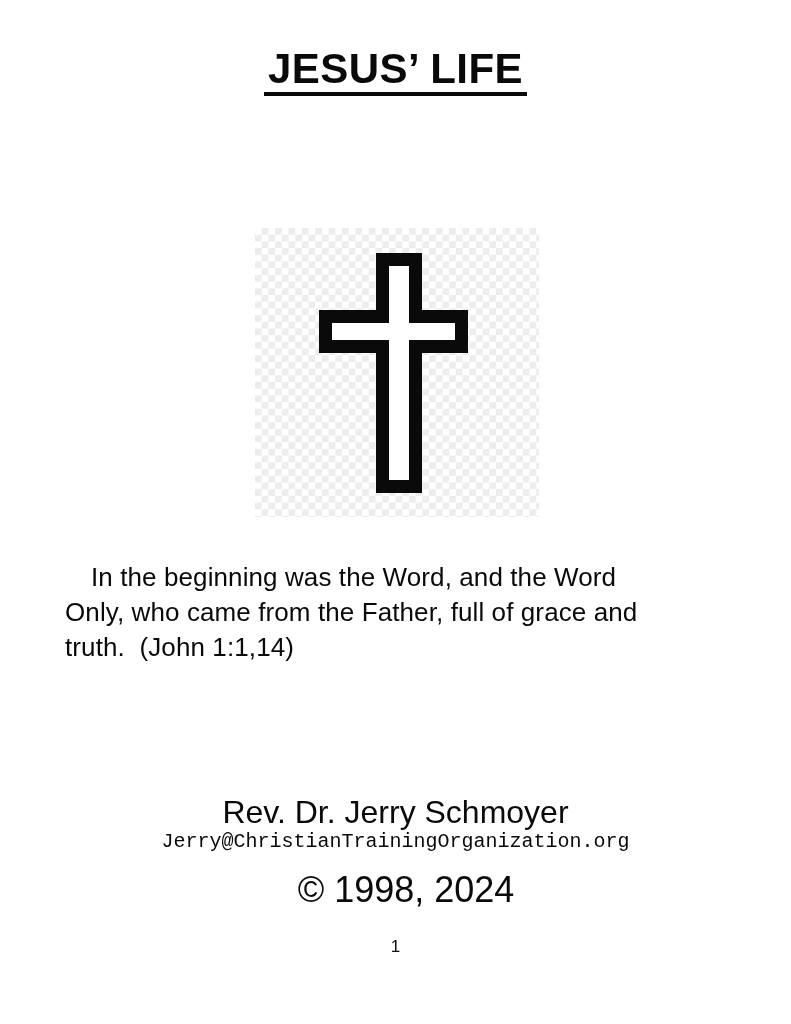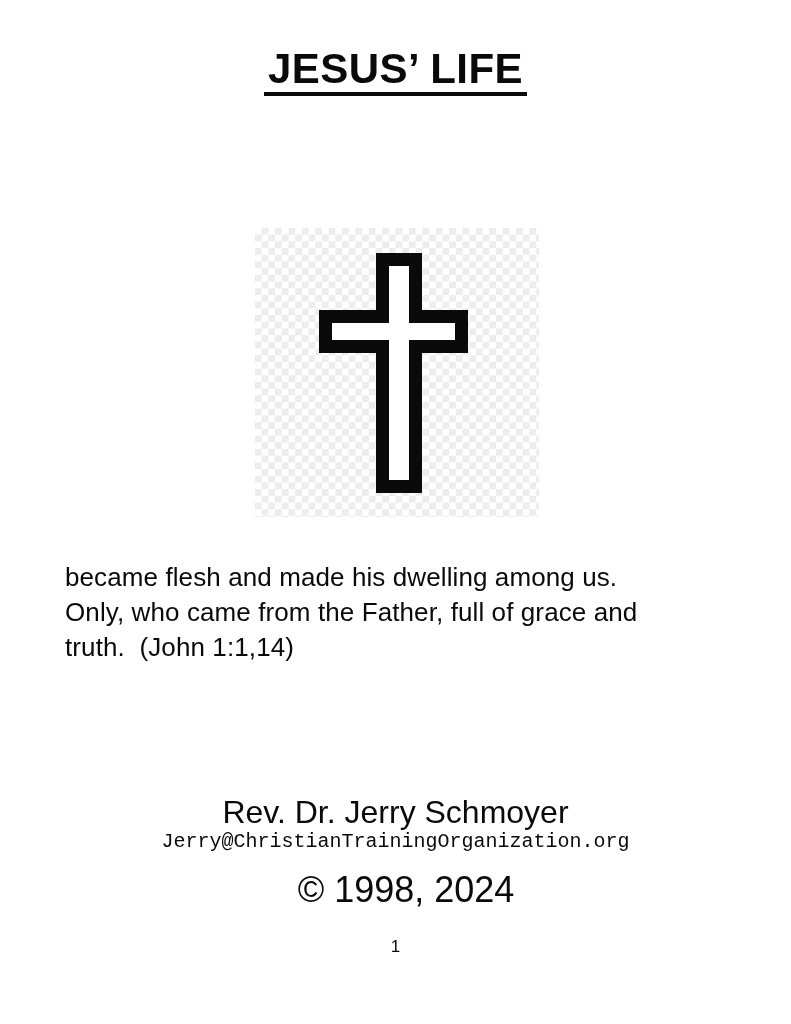--- a/index.html
+++ b/index.html
@@ -152,21 +152,21 @@
                L 127.5 258.5
                L 127.5 118.5
                L 70.5 118.5
                L 70.5 88.5
                L 127.5 88.5
                Z" fill="#ffffff" stroke="#0a0a0a" stroke-width="13" stroke-linejoin="miter"></path>
     </svg>
   </figure>
 
   <div class="scripture">
-    <div class="scripture-line">became flesh and made his dwelling among us.</div>
+    <div class="scripture-line indent">In the beginning was the Word, and the Word</div>
     <div class="scripture-line">Only, who came from the Father, full of grace and</div>
     <div class="scripture-line">truth.  (John 1:1,14)</div>
   </div>
 
   <div class="author-name">Rev. Dr. Jerry Schmoyer</div>
 
   <div class="author-email">Jerry@ChristianTrainingOrganization.org</div>
 
 
   <div class="copyright">© 1998, 2024</div>

